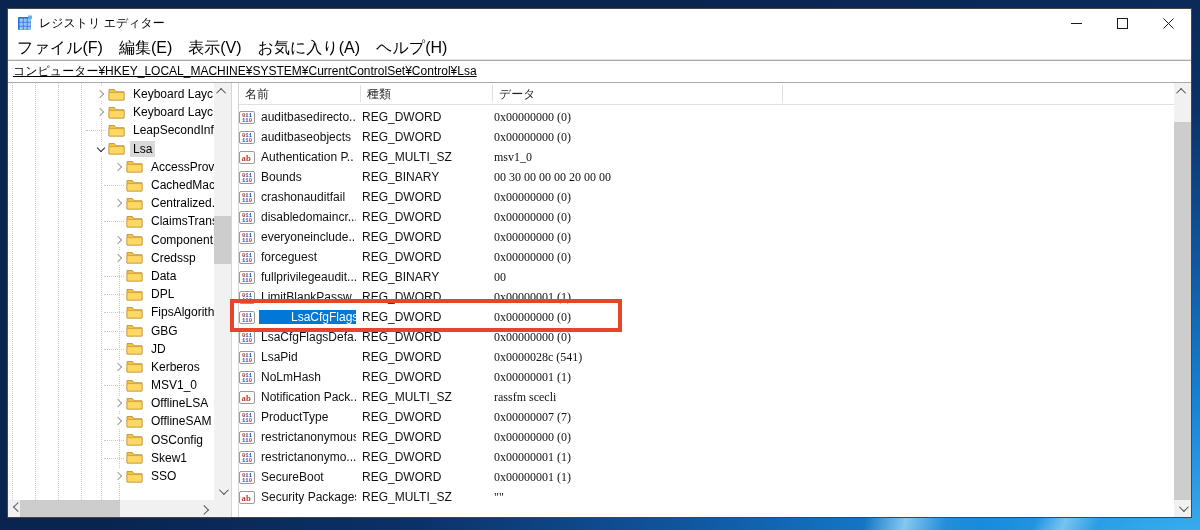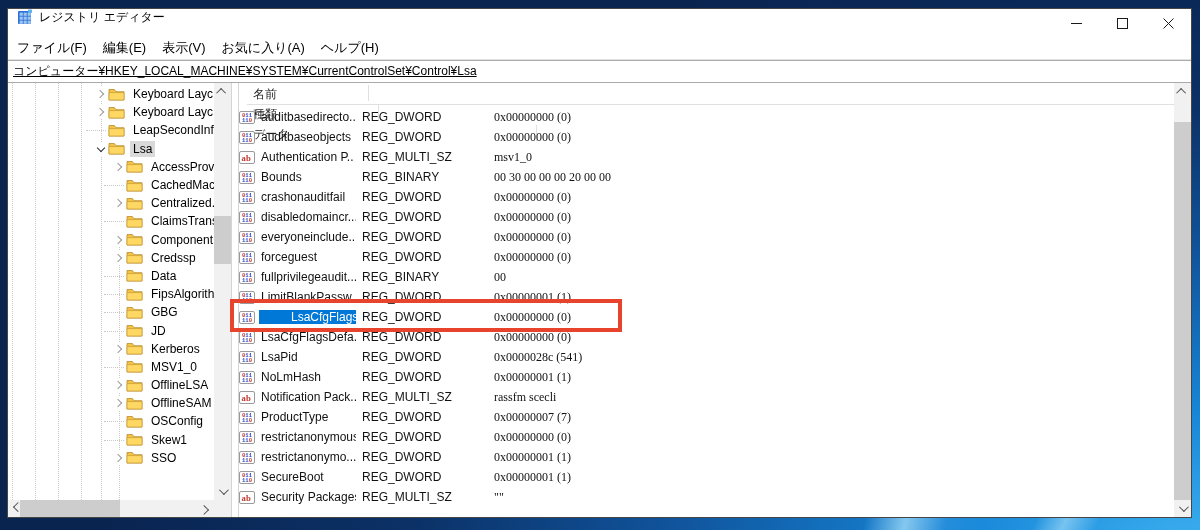--- a/index.html
+++ b/index.html
@@ -14,29 +14,29 @@
   .beam1{right:0;bottom:0;width:560px;height:100px;
     background:linear-gradient(102deg, transparent 42%, rgba(170,225,252,.75) 49%, rgba(80,170,235,.25) 56%, transparent 62%);}
   .beam2{right:0;bottom:0;width:300px;height:160px;
     background:linear-gradient(115deg, transparent 55%, rgba(200,238,255,.5) 63%, transparent 72%);}
 
   
   .window{position:absolute;left:7px;top:8px;width:1185px;height:510px;
     background:#fff;border:1px solid #464646;box-sizing:border-box;
     display:flex;flex-direction:column;}
 
-  .titlebar{height:28px;flex:none;display:flex;align-items:flex-start;background:#fff;}
+  .titlebar{height:28px;flex:none;display:flex;align-items:center;background:#fff;}
   .app-icon{width:16px;height:16px;margin:0 6px 0 9px;flex:none;}
   .title{font-size:12px;color:#000;white-space:nowrap;}
   .win-controls{margin-left:auto;display:flex;height:100%;}
   .wc{width:46px;height:100%;display:flex;align-items:center;justify-content:center;}
   .glyph-min{width:11px;border-top:1px solid #1a1a1a;display:block;}
   .glyph-max{width:9px;height:9px;border:1px solid #1a1a1a;display:block;}
 
-  .menubar{height:22px;flex:none;display:flex;align-items:center;font-size:13px;
+  .menubar{height:22px;flex:none;display:flex;align-items:center;font-size:16px;
     color:#000;padding-left:1px;background:#fff;}
   .menu-item{padding:2px 8px;white-space:nowrap;}
 
   .addressbar-row{flex:none;border-top:1px solid #e3e3e3;}
   .addressbar{height:21px;line-height:20px;border-top:1px solid #aaa;border-bottom:1px solid #aaa;
     font-size:12px;color:#000;padding-left:5px;background:#fff;white-space:nowrap;overflow:hidden;text-decoration:underline;}
 
   .panes{flex:1;display:flex;min-height:0;position:relative;background:#fff;}
 
   
@@ -72,22 +72,22 @@
   .chev.up{transform:rotate(45deg) translateY(2px);}
   .chev.down{transform:rotate(225deg) translateY(2px);}
   .chev.left{transform:rotate(-45deg) translateX(2px);}
   .chev.right{transform:rotate(135deg) translateX(2px);}
 
   
   .splitter{width:6px;flex:none;background:#fff;border-left:1px solid #d5d5d5;border-right:1px solid #d5d5d5;box-sizing:content-box;}
 
   
   .list-pane{flex:1;position:relative;overflow:hidden;background:#fff;}
-  .list-header{position:absolute;left:8px;top:0;right:17px;height:21px;display:flex;
-    border-bottom:1px solid #e0e0e0;font-size:12px;color:#1f1f1f;flex-direction:column;}
+  .list-header{position:absolute;left:0;top:0;right:17px;height:21px;display:flex;
+    border-bottom:1px solid #e0e0e0;font-size:12px;color:#1f1f1f;}
   .hcell{box-sizing:border-box;padding:3px 0 0 6px;position:relative;}
   .hcell::after{content:"";position:absolute;right:0;top:2px;bottom:2px;border-right:1px solid #e0e0e0;}
   .hc-name{width:122px;} .hc-type{width:132px;} .hc-data{width:290px;}
   .list-rows{position:absolute;left:0;top:24px;right:17px;bottom:0;overflow:hidden;}
   .lrow{height:20px;display:flex;align-items:center;font-size:12px;color:#111;white-space:nowrap;}
   .val-icon{width:16px;height:13px;flex:none;}
   .lcell-name{width:97px;padding-left:4px;overflow:hidden;flex:none;}
   .name-text{padding:1px 2px;}
   .lrow.selected .name-text{background:var(--sel,#0078d7);color:#fff;padding-left:32px;}
   .lcell-type{width:126px;padding-left:6px;flex:none;overflow:hidden;}
@@ -266,20 +266,28 @@
                   <path d="M1 4.6 h15 v7.4 H1 z" fill="#ffd863" stroke="#c9a03a" stroke-width="0.8"></path>
                 </svg></span>
               <span class="tree-label">Data</span>
             </div>
             <div class="tree-row lvl1">
               <span class="expander leaf"></span>
               <span class="folder-icon"><svg width="17" height="13" viewBox="0 0 17 13">
                   <path d="M1 1.5 h5.4 l1.6 2.2 H16 v8.3 H1 z" fill="#f4c244" stroke="#b98d2f" stroke-width="0.8"></path>
                   <path d="M1 4.6 h15 v7.4 H1 z" fill="#ffd863" stroke="#c9a03a" stroke-width="0.8"></path>
                 </svg></span>
+              <span class="tree-label">DPL</span>
+            </div>
+            <div class="tree-row lvl1">
+              <span class="expander leaf"></span>
+              <span class="folder-icon"><svg width="17" height="13" viewBox="0 0 17 13">
+                  <path d="M1 1.5 h5.4 l1.6 2.2 H16 v8.3 H1 z" fill="#f4c244" stroke="#b98d2f" stroke-width="0.8"></path>
+                  <path d="M1 4.6 h15 v7.4 H1 z" fill="#ffd863" stroke="#c9a03a" stroke-width="0.8"></path>
+                </svg></span>
               <span class="tree-label">FipsAlgorith</span>
             </div>
             <div class="tree-row lvl1">
               <span class="expander leaf"></span>
               <span class="folder-icon"><svg width="17" height="13" viewBox="0 0 17 13">
                   <path d="M1 1.5 h5.4 l1.6 2.2 H16 v8.3 H1 z" fill="#f4c244" stroke="#b98d2f" stroke-width="0.8"></path>
                   <path d="M1 4.6 h15 v7.4 H1 z" fill="#ffd863" stroke="#c9a03a" stroke-width="0.8"></path>
                 </svg></span>
               <span class="tree-label">GBG</span>
             </div>

